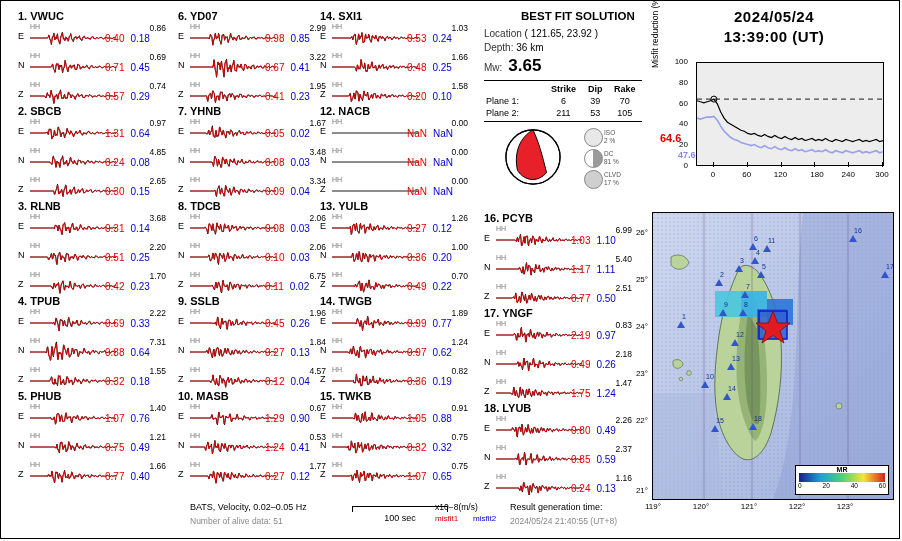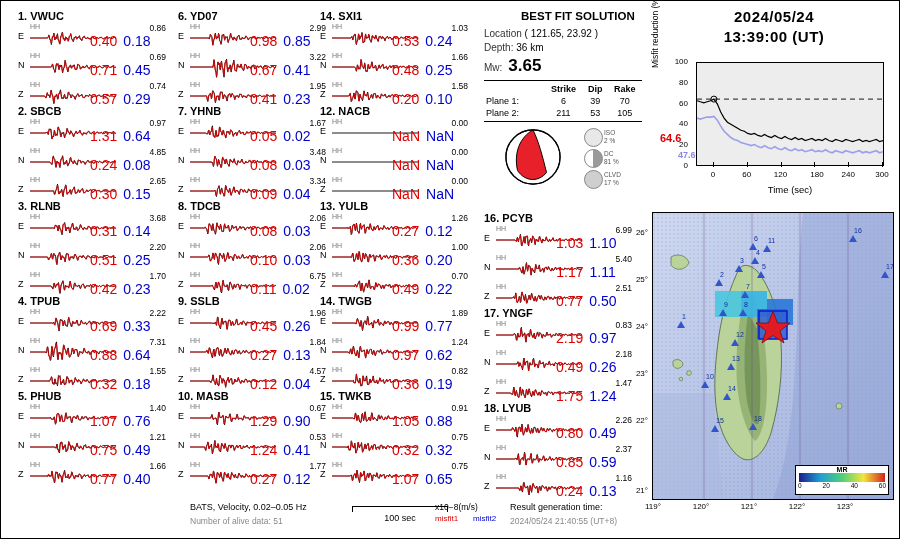--- a/index.html
+++ b/index.html
@@ -19,21 +19,21 @@
   
   .stacol{position:absolute;top:10px;width:148px;}
   .stablock{margin-bottom:2px;position:relative;height:93px;}
   .stahdr{font-size:11px;font-weight:bold;margin-bottom:1px;letter-spacing:0px;}
   .comp{position:relative;height:29px;}
   .complabel{position:absolute;left:0;top:8px;font-size:9px;}
   .hhlabel{position:absolute;left:12px;top:0px;font-size:7px;color:#777;}
   .wavebox{position:absolute;left:12px;top:2px;width:86px;height:26px;}
   .wavebox svg{display:block;}
   .amp{position:absolute;right:0px;top:0px;font-size:8.5px;text-align:right;width:60px;}
-  .mis{position:absolute;right:16px;top:10px;font-size:14px;text-align:center;width:60px;}
+  .mis{position:absolute;right:1px;top:10px;font-size:10px;text-align:left;width:60px;}
   .mis .m1{color:#e00000;}
   .mis .m2{color:#0000cc;margin-left:6px;}
   .nanrow .m1{color:#e00000;}
   .nanrow .m2{color:#0000cc;}
 
   
   #bfs{position:absolute;left:484px;top:10px;width:160px;}
   #bfs .title{font-size:11.5px;font-weight:bold;margin-bottom:6px;padding-left:37px;}
   #bfs .line{font-size:10px;margin-bottom:3px;color:#333;}
   #bfs .line b{color:#000;font-weight:normal;}
@@ -874,21 +874,20 @@
 <div id="misfitpanel">
   <div id="mf-ylabel">Misfit reduction (%)</div>
   <div id="mf-plot">
     <svg id="mf-svg" width="186" height="102" viewBox="0 0 186 102">
         <line x1="0" y1="36.1" x2="186" y2="36.1" stroke="#000" stroke-width="0.9" stroke-dasharray="5,4"></line>
         <path d="M0.0 37.7L3.4 38.8L6.8 39.8L10.1 38.8L13.5 37.7L16.9 36.1L20.3 40.8L23.7 49.0L27.1 55.1L30.4 59.2L33.8 61.2L37.2 63.2L40.6 65.3L44.0 67.3L47.3 68.3L50.7 70.4L54.1 71.4L57.5 70.4L60.9 72.4L64.3 73.4L67.6 71.4L71.0 73.4L74.4 74.5L77.8 72.4L81.2 74.5L84.5 75.5L87.9 73.4L91.3 75.5L94.7 76.5L98.1 74.5L101.5 76.5L104.8 75.5L108.2 77.5L111.6 76.5L115.0 75.5L118.4 77.5L121.7 76.5L125.1 77.5L128.5 75.5L131.9 77.5L135.3 78.5L138.7 76.5L142.0 77.5L145.4 78.5L148.8 76.5L152.2 77.5L155.6 78.5L158.9 77.5L162.3 76.5L165.7 78.5L169.1 77.5L172.5 78.5L175.9 77.5L179.2 76.5L182.6 78.5L186.0 77.5" fill="none" stroke="#000000" stroke-width="1.2"></path>
         <path d="M0.0 55.1L3.4 56.1L6.8 55.1L10.1 54.1L13.5 54.1L16.9 53.4L20.3 57.1L23.7 63.2L27.1 68.3L30.4 71.4L33.8 74.5L37.2 76.5L40.6 77.5L44.0 79.6L47.3 80.6L50.7 81.6L54.1 82.6L57.5 81.6L60.9 83.6L64.3 84.7L67.6 82.6L71.0 84.7L74.4 85.7L77.8 83.6L81.2 85.7L84.5 86.7L87.9 84.7L91.3 86.7L94.7 87.7L98.1 85.7L101.5 87.7L104.8 86.7L108.2 88.7L111.6 87.7L115.0 86.7L118.4 88.7L121.7 87.7L125.1 88.7L128.5 86.7L131.9 88.7L135.3 89.8L138.7 87.7L142.0 88.7L145.4 89.8L148.8 87.7L152.2 88.7L155.6 89.8L158.9 88.7L162.3 87.7L165.7 89.8L169.1 88.7L172.5 89.8L175.9 88.7L179.2 87.7L182.6 89.8L186.0 88.7" fill="none" stroke="#9aa0ea" stroke-width="1.6"></path>
         <circle cx="16.9" cy="36.1" r="3" fill="none" stroke="#000" stroke-width="1"></circle>
       </svg>
   </div>
-  <div id="mf-xlabel">Time (sec)</div>
   <div id="mf-peak" style="left:8px;top:74px;">64.6</div>
   <div id="mf-peak2" style="left:26px;top:92px;">47.6</div>
 <div class="mf-ytick" style="left: 14px; top: -1px;">100</div>
     <div class="mf-ytick" style="left: 14px; top: 19.8px;">80</div>
     <div class="mf-ytick" style="left: 14px; top: 40.6px;">60</div>
     <div class="mf-ytick" style="left: 14px; top: 61.4px;">40</div>
     <div class="mf-ytick" style="left: 14px; top: 82.2px;">20</div>
     <div class="mf-ytick" style="left: 14px; top: 103px;">0</div>
     <div class="mf-xtick" style="left: 45.9091px; top: 112px;">0</div>
     <div style="position: absolute; left: 60.9091px; top: 104px; width: 1px; height: 5px; background: rgb(0, 0, 0);"></div>

